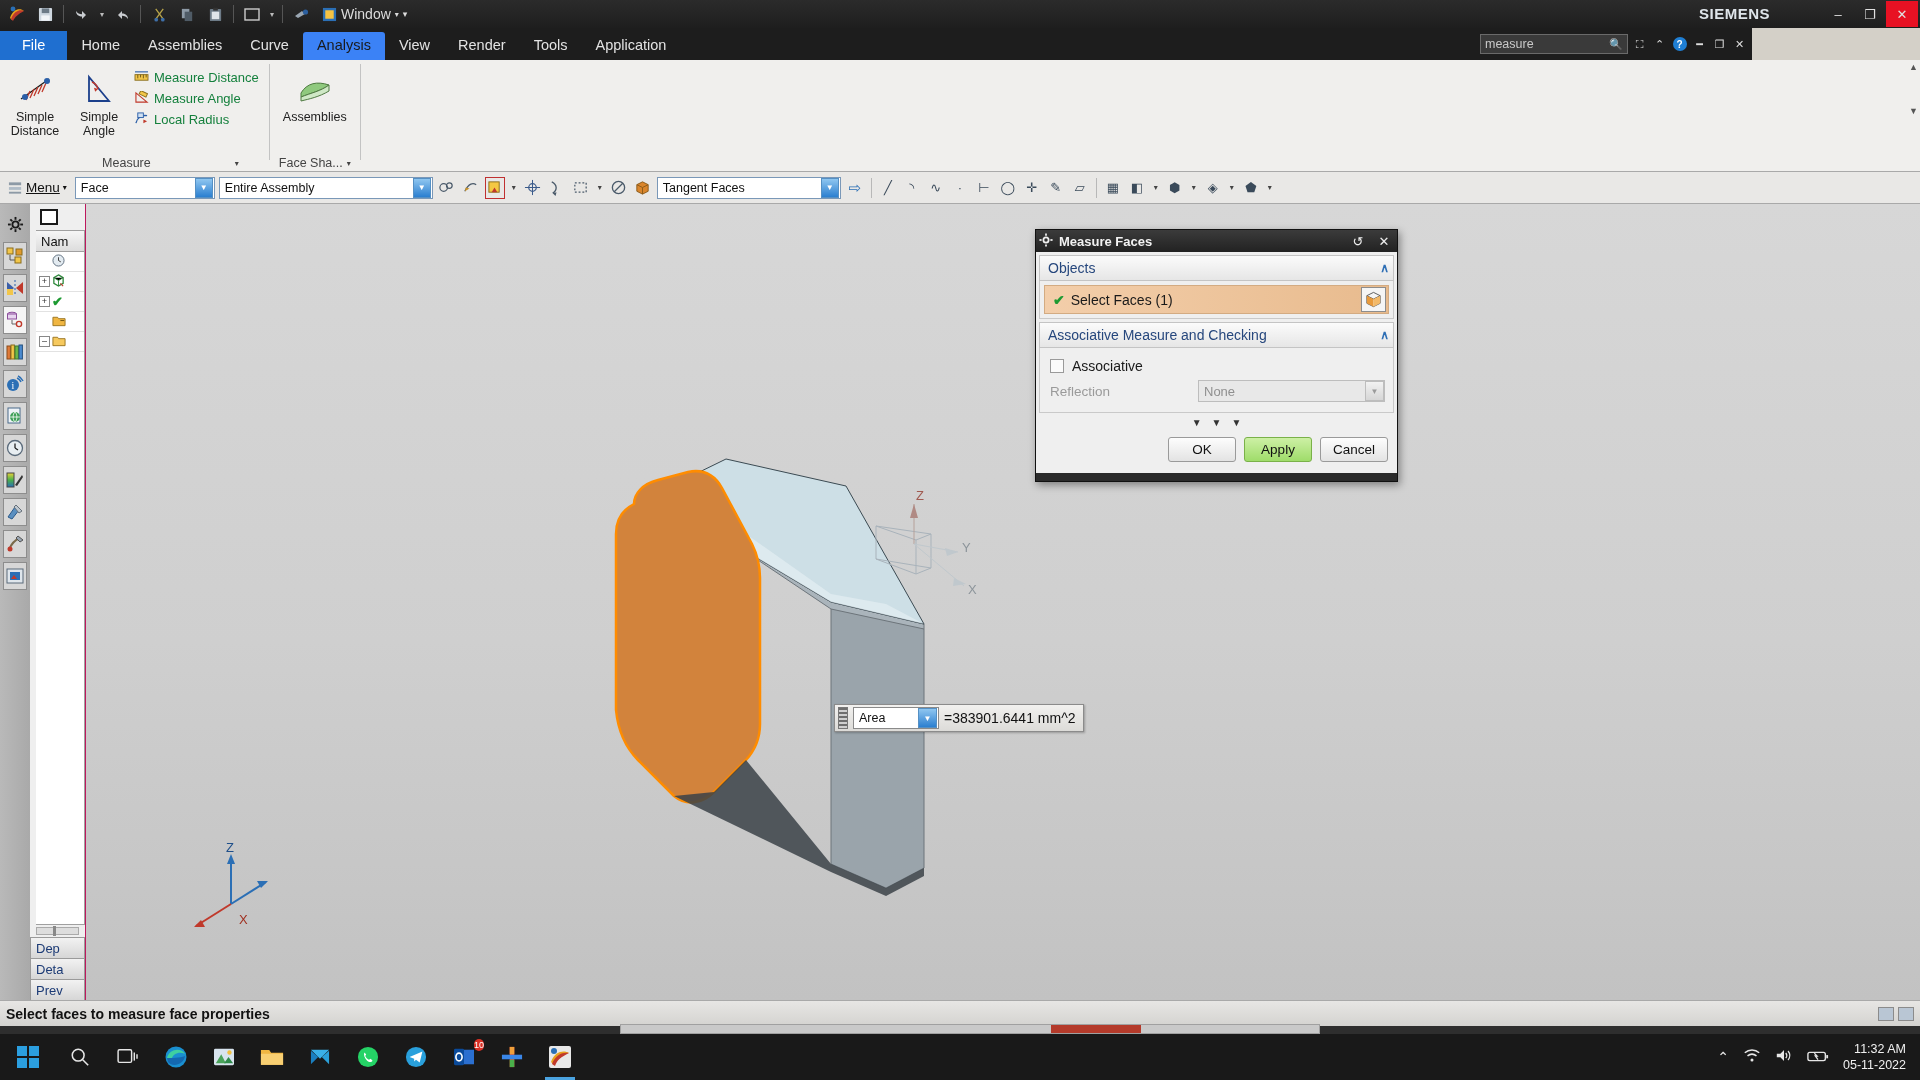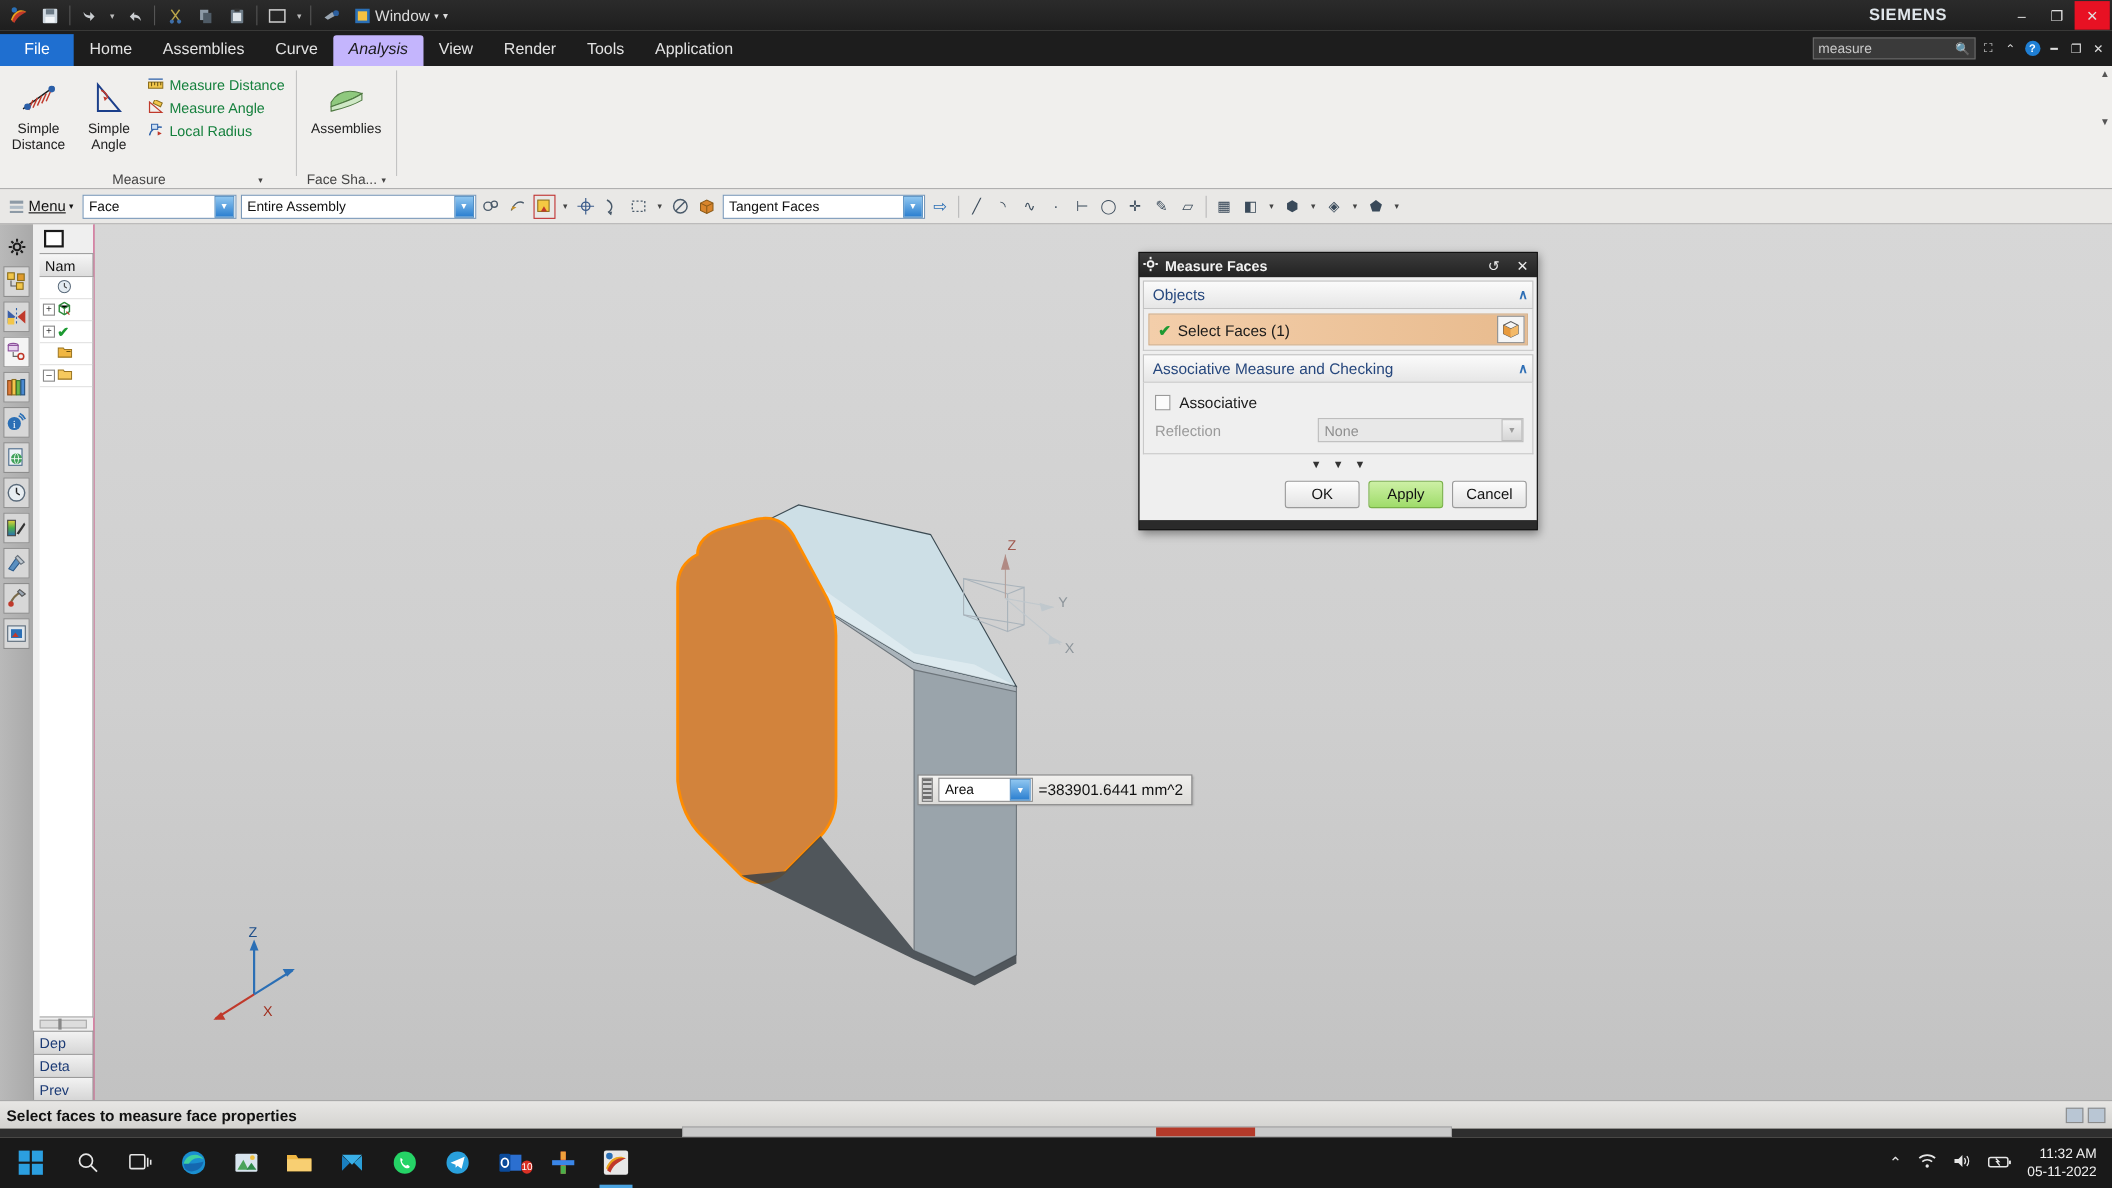--- a/index.html
+++ b/index.html
@@ -38,28 +38,28 @@
   }
   .wbtns { position: absolute; right: 2px; top: 0; display: flex; height: 28px; align-items: center; }
   .wbtn {
     width: 32px; height: 26px; display: flex; align-items: center;
     justify-content: center; color: #e0e0e0; font-size: 13px; cursor: pointer;
   }
   .wbtn.close { background: #e81123; }
 
   
   .tabbar {
-    position: absolute; left: 0; top: 28px; width: 1920px; height: 32px;
+    position: absolute; left: 0; top: 28px; width: 1752px; height: 32px;
     background: #1d1d1d; display: flex; align-items: flex-end;
   }
   .tab {
     padding: 5px 14px 7px; color: #e3e3e3; font-size: 14.5px; cursor: pointer;
   }
   .tab.file { background: #1f6fd0; color: #fff; padding: 6px 22px 7px; }
-  .tab.active { background: #c4b5fd; color: #1a1a1a; border-radius: 3px 3px 0 0; font-style: italic; }
+  .tab.active { background: #3b82f6; color: #1a1a1a; border-radius: 3px 3px 0 0; }
   .tabbar-right { position: absolute; right: 0; top: 0; height: 32px; display: flex; align-items: center; gap: 3px; padding-right: 4px; }
   .searchbox {
     width: 148px; height: 20px; background: #3a3a3a; border: 1px solid #6a6a6a;
     display: flex; align-items: center; padding: 0 4px; color: #c9c9c9; font-size: 12.5px;
   }
   .searchbox .val { flex: 1; }
   .mini-btn { width: 17px; height: 20px; display: flex; align-items: center; justify-content: center; color: #ddd; font-size: 11px; cursor: pointer; }
   .help-dot { width: 14px; height: 14px; border-radius: 50%; background: #1f7fd4; color: #fff; font-size: 10px; display: flex; align-items: center; justify-content: center; font-weight: bold; }
 
   
@@ -256,21 +256,21 @@
   .tb-item {
     width: 48px; height: 46px; display: flex; align-items: center;
     justify-content: center; position: relative; cursor: pointer;
   }
   .tb-item.active::after {
     content: ''; position: absolute; bottom: 0; left: 9px; right: 9px;
     height: 3px; background: #4aa3e0;
   }
   .tb-badge {
     position: absolute; top: 5px; right: 4px; background: #d93025; color: #fff;
-    font-size: 9px; border-radius: 8px; padding: 0 0; line-height: 12px; margin-top: 16px;
+    font-size: 9px; border-radius: 8px; padding: 0 0; line-height: 12px;
   }
   .tray { margin-left: auto; display: flex; align-items: center; gap: 14px; padding-right: 14px; color: #e6e6e6; }
   .tray-ico { font-size: 14px; cursor: pointer; }
   .clock { text-align: right; font-size: 12.5px; line-height: 16px; color: #f0f0f0; cursor: pointer; }
 </style>
 </head>
 <body>
 
 <div class="app">
 

